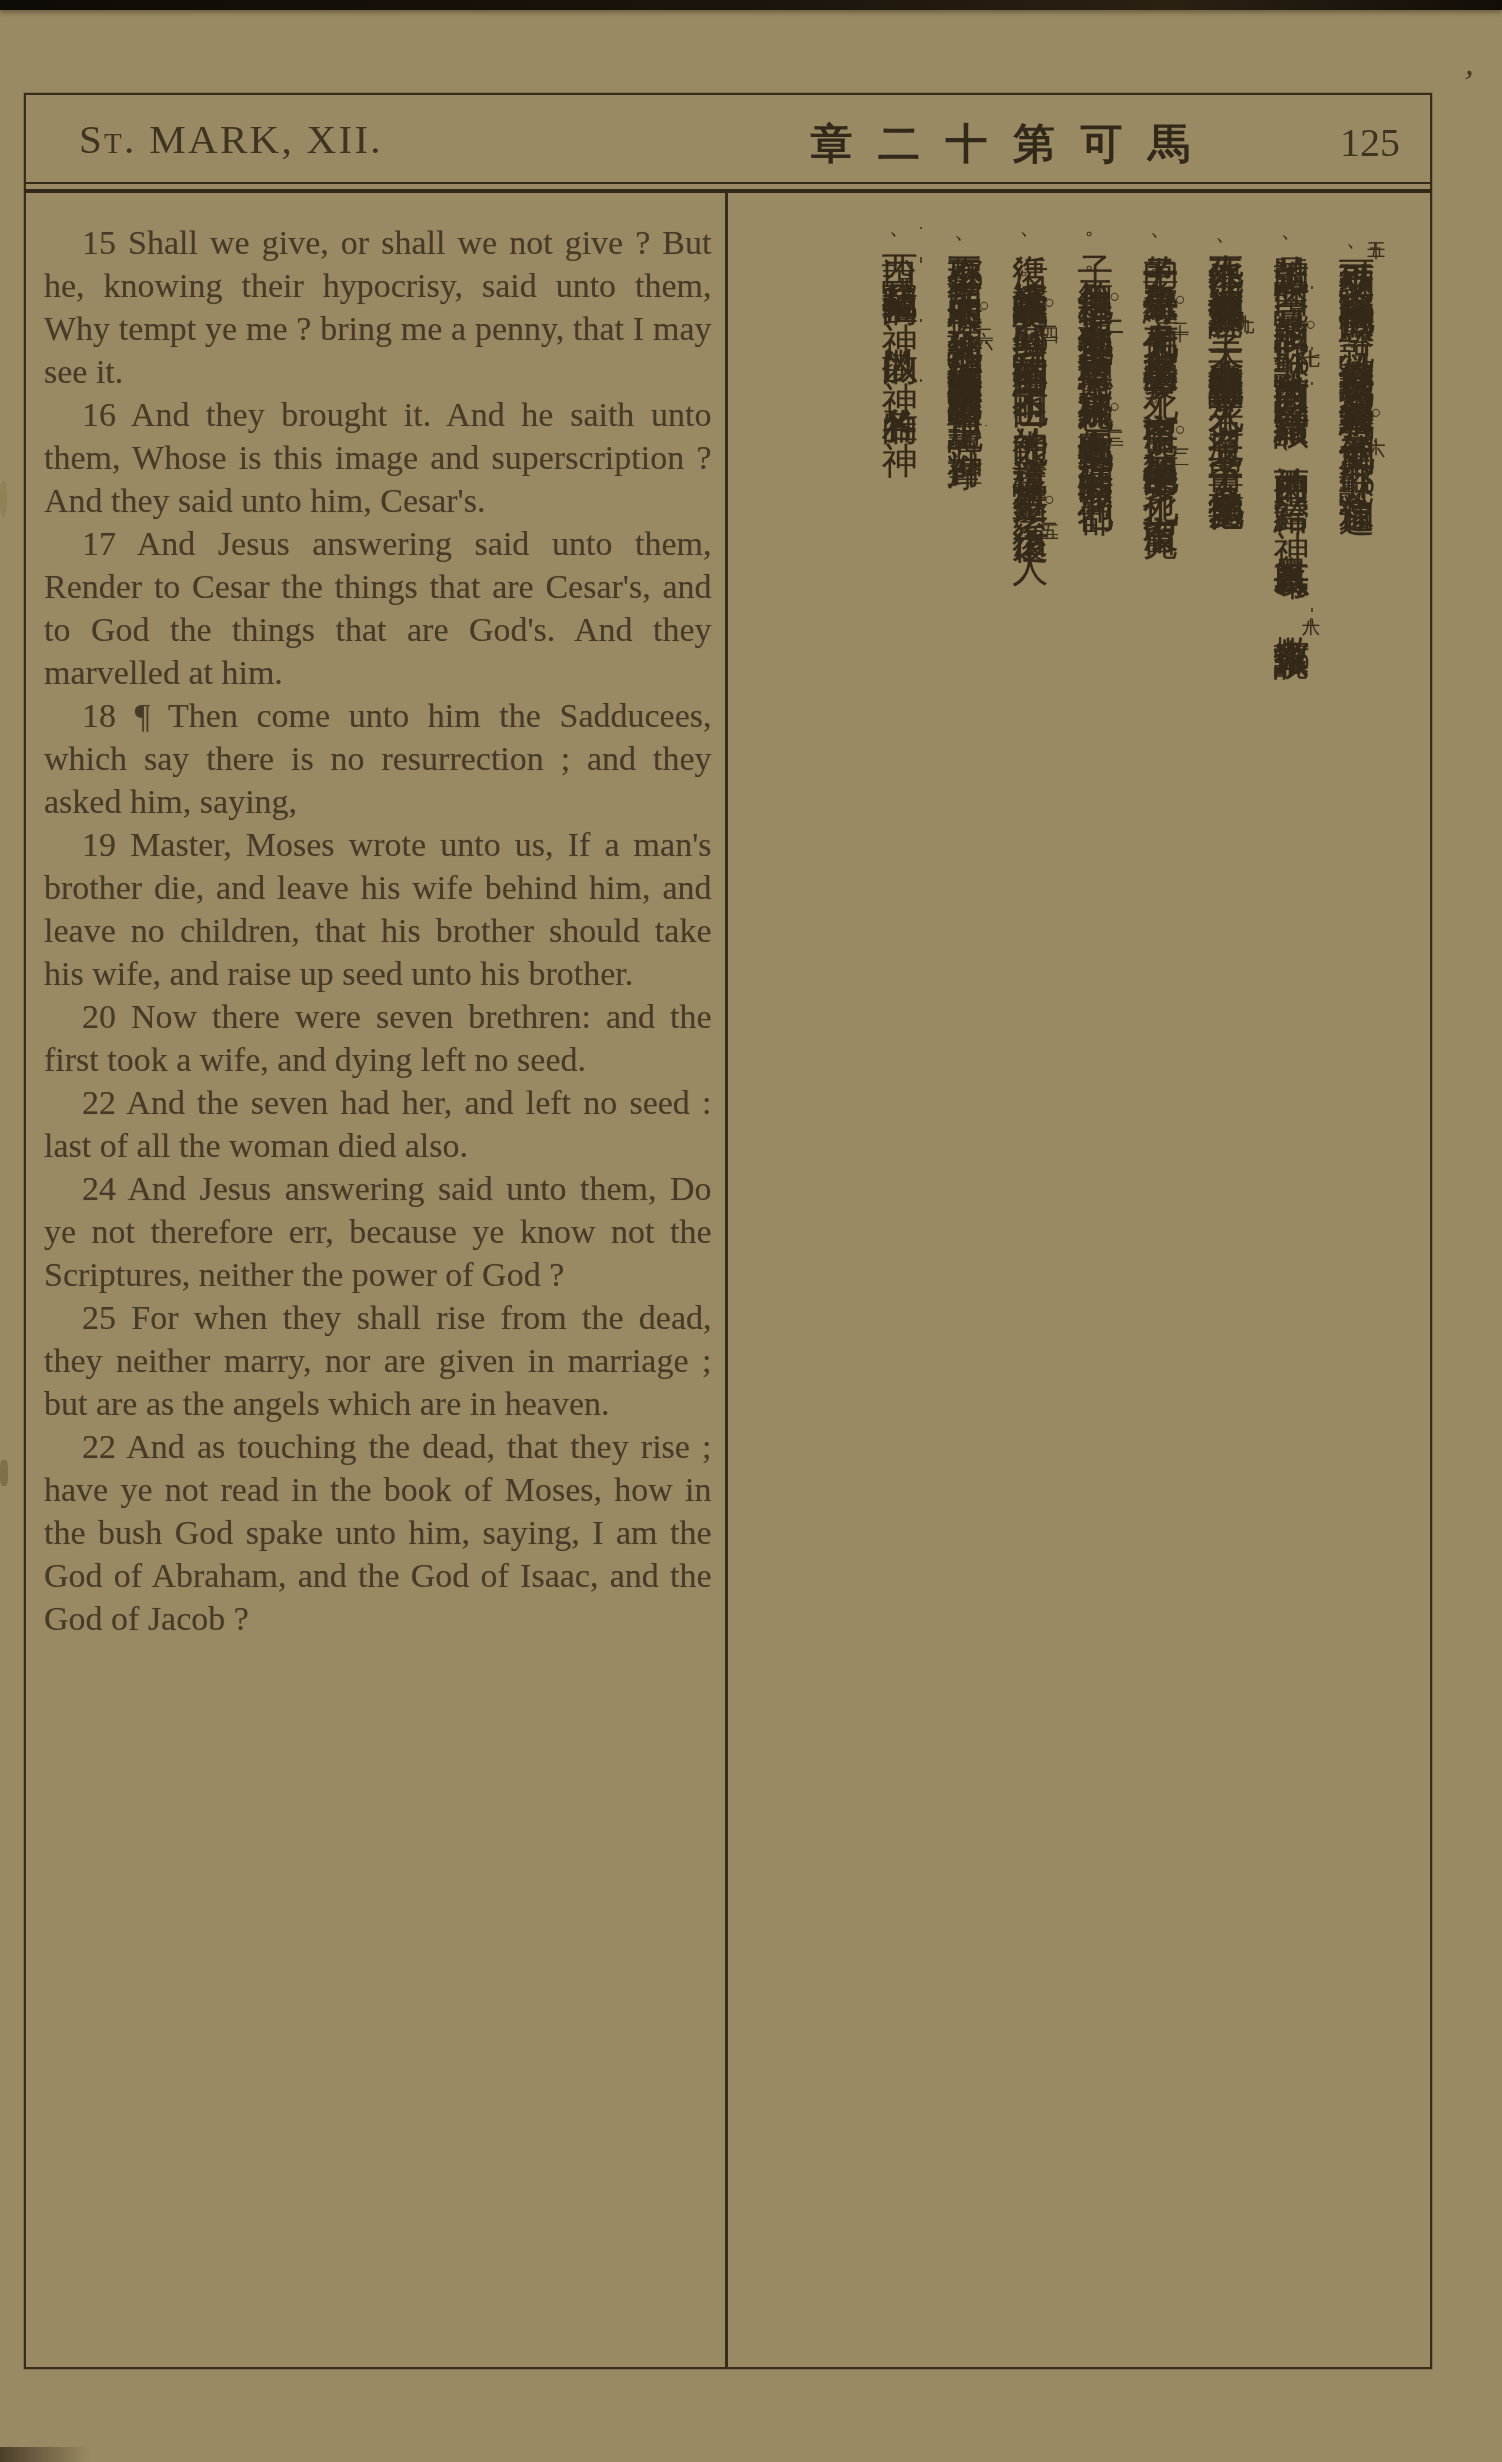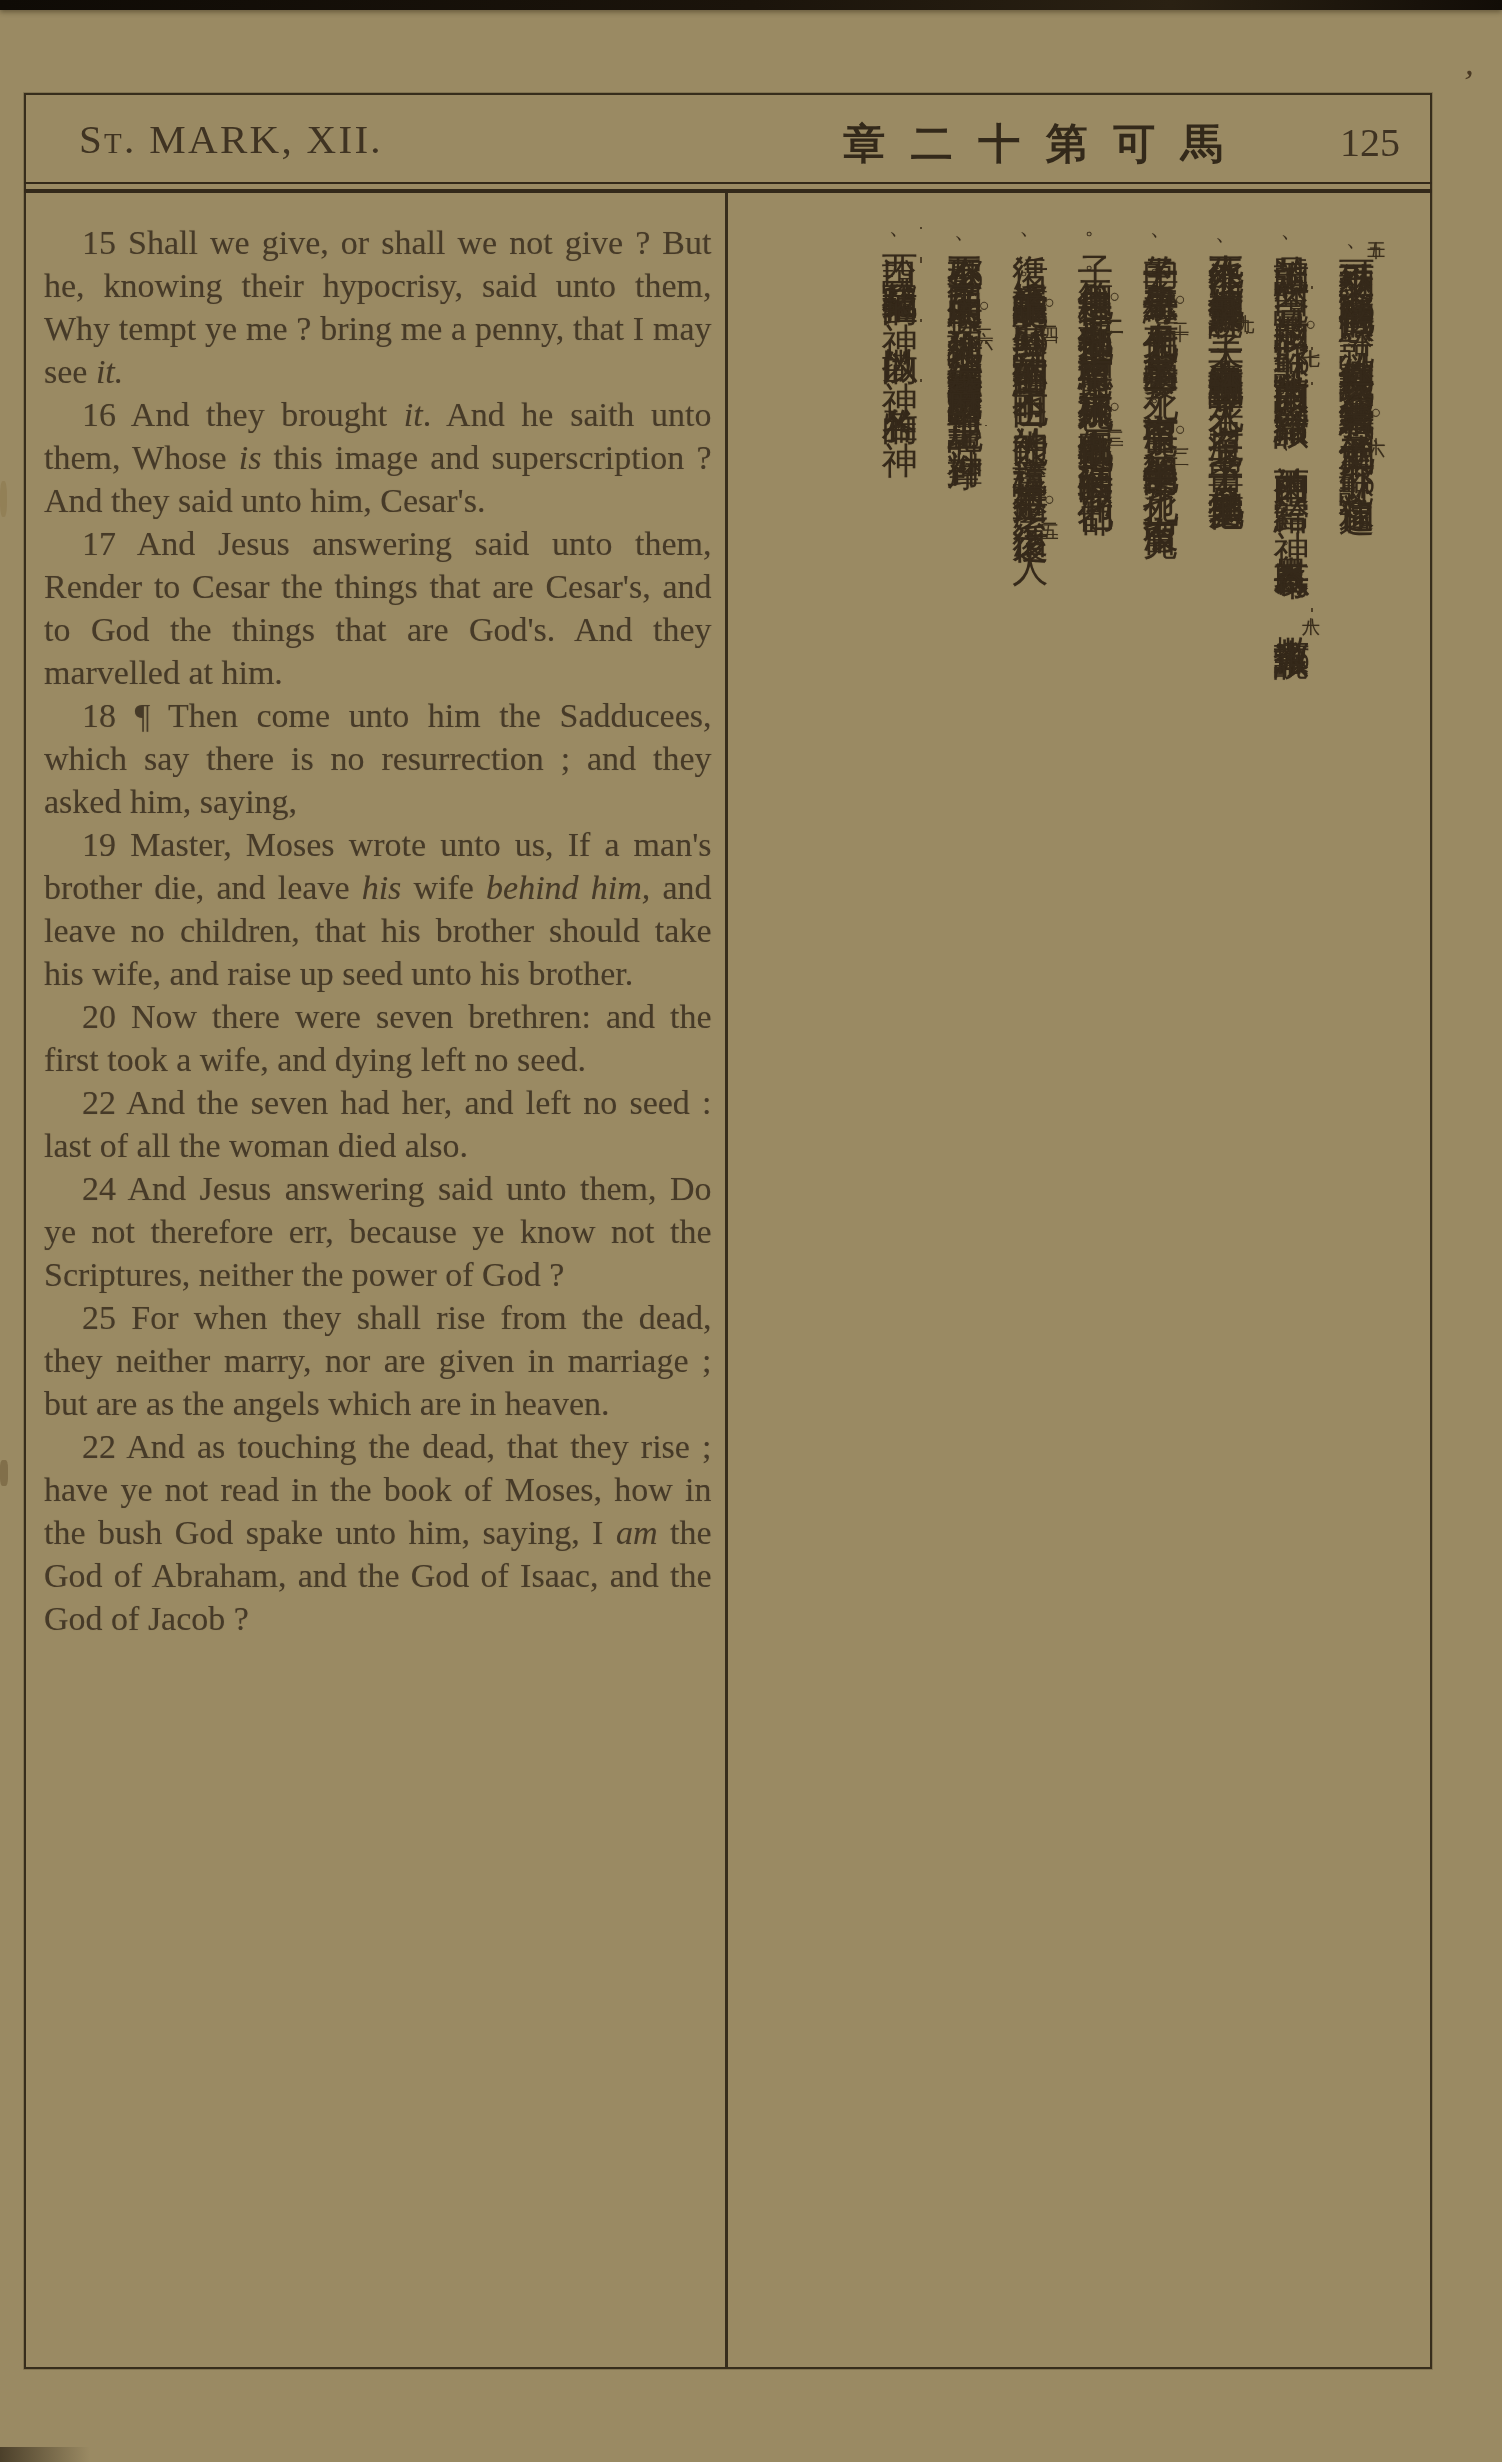--- a/index.html
+++ b/index.html
@@ -23,34 +23,34 @@
   .left-tick1{position:absolute;left:0;top:481px;width:6.8px;height:36px;background:#8a7448;opacity:.45;border-radius:40%;}
   .left-tick2{position:absolute;left:0;top:1460px;width:8.3px;height:25.5px;background:#6d5a36;opacity:.55;border-radius:30%;}
   .bottom-smudge{position:absolute;left:0;top:2447px;width:90px;height:15px;
     background:linear-gradient(to right,#2a2012,rgba(42,32,18,0));opacity:.7;}
   
   .frame{position:absolute;left:24px;top:93px;width:1408px;height:2276px;
     border:2.3px solid #372d1c; box-sizing:border-box;
     box-shadow:0 0 0 0.8px rgba(55,45,28,.30);}
   .h-en{position:absolute;top:19.5px;left:53px;width:608px;text-align:left;
     font-size:41px;color:#3f3322;font-variant:small-caps;letter-spacing:2.3px;}
-  .h-cn{position:absolute;top:21px;left:759px;width:496px;text-align:center;
+  .h-cn{position:absolute;top:21px;left:759px;width:496px;text-align:left;
     font-size:42px;color:#33291a;font-family:serif;font-weight:bold;letter-spacing:25.5px;text-indent:25.5px;}
   .h-num{position:absolute;top:24px;right:30px;font-size:40px;color:#3f3322;}
   .rule{position:absolute;left:-2.3px;right:-2.3px;background:#33291a;}
   .rule1{top:87px;height:2.3px;}
   .rule2{top:94px;height:3.8px;}
   .divider{position:absolute;top:98px;bottom:0;left:699px;width:3px;background:#372d1c;}
   
   .en-col{position:absolute;top:102px;left:0;width:699px;bottom:0;
     padding:24px 13.5px 0 18px;box-sizing:border-box;}
   .verse{margin:0;text-indent:38px;text-align:justify;
     font-size:34px;line-height:43px;color:#463a28;
     text-shadow:0 0 0.8px rgba(70,55,35,.35);}
-  .it{font-style:italic;}
+  .it{}
   
   .cn-panel{position:absolute;top:102px;left:702px;right:0;bottom:0;
     padding:30px 32px 0 7.5px;box-sizing:border-box;
     writing-mode:vertical-rl;text-orientation:upright;
     font-family:serif;font-size:36px;letter-spacing:1.5px;color:#35291a;
     text-shadow:0 0 0.8px rgba(55,40,25,.35);}
   .cn-col{margin:0 17.3px;line-height:47px;white-space:nowrap;}
   .punct{font-size:22px;letter-spacing:1.5px;}
   .pn{border-right:2.3px solid #4e3f27;}
   .hsp{display:inline-block;inline-size:30px;}

